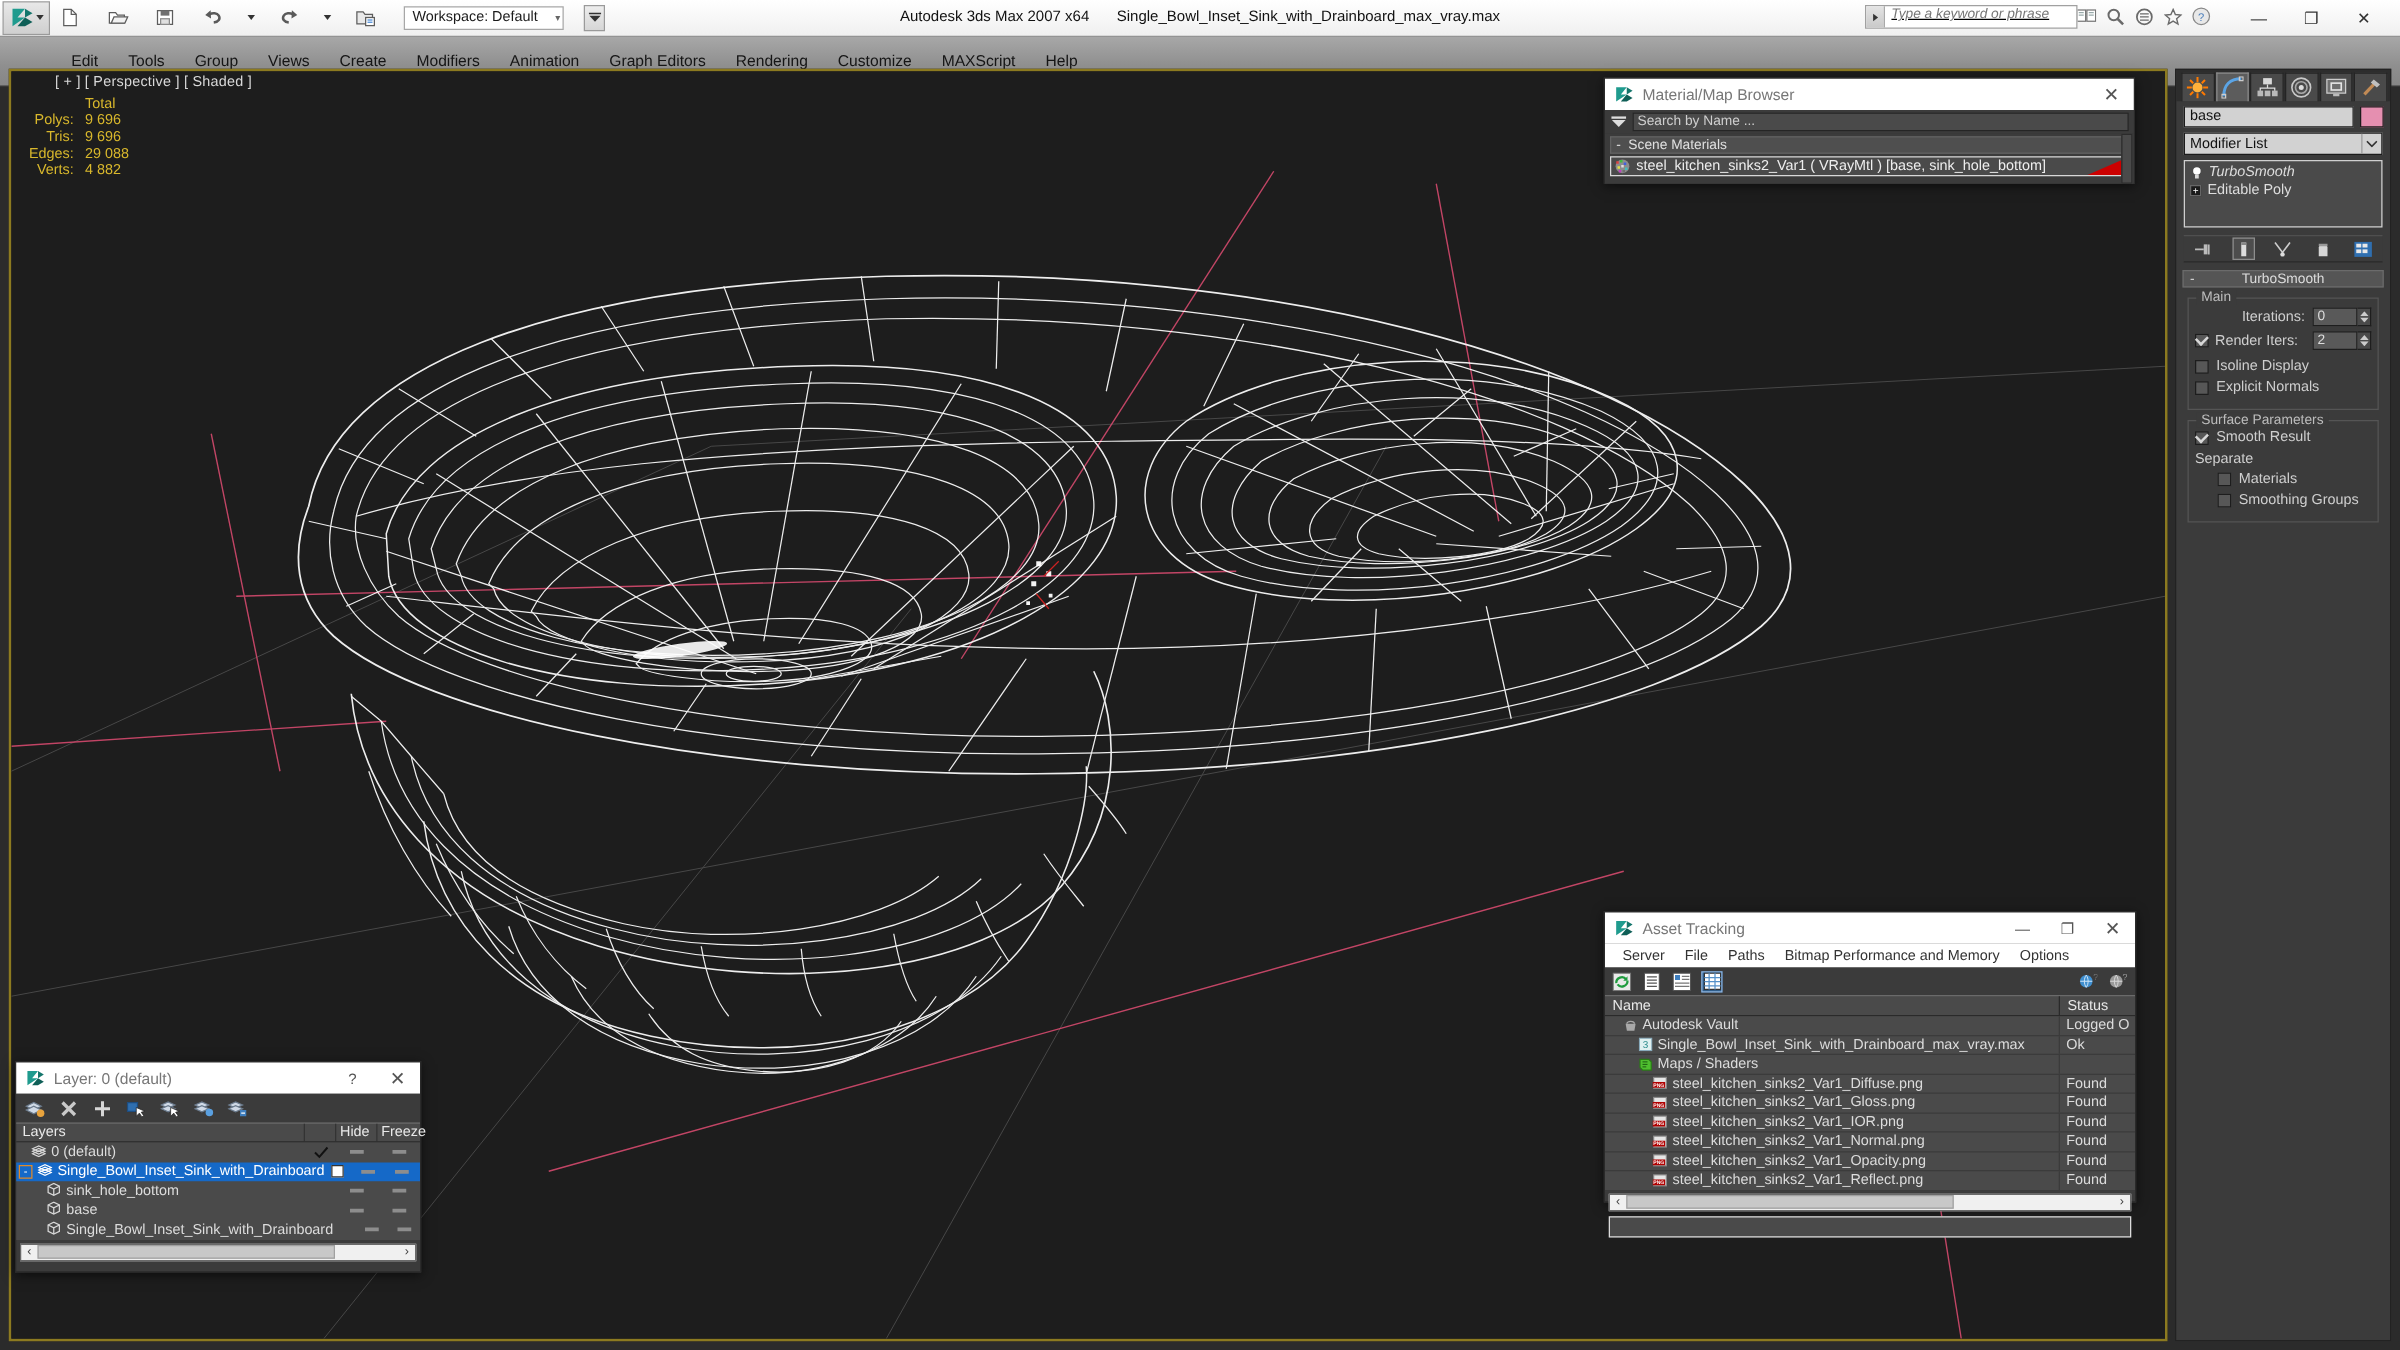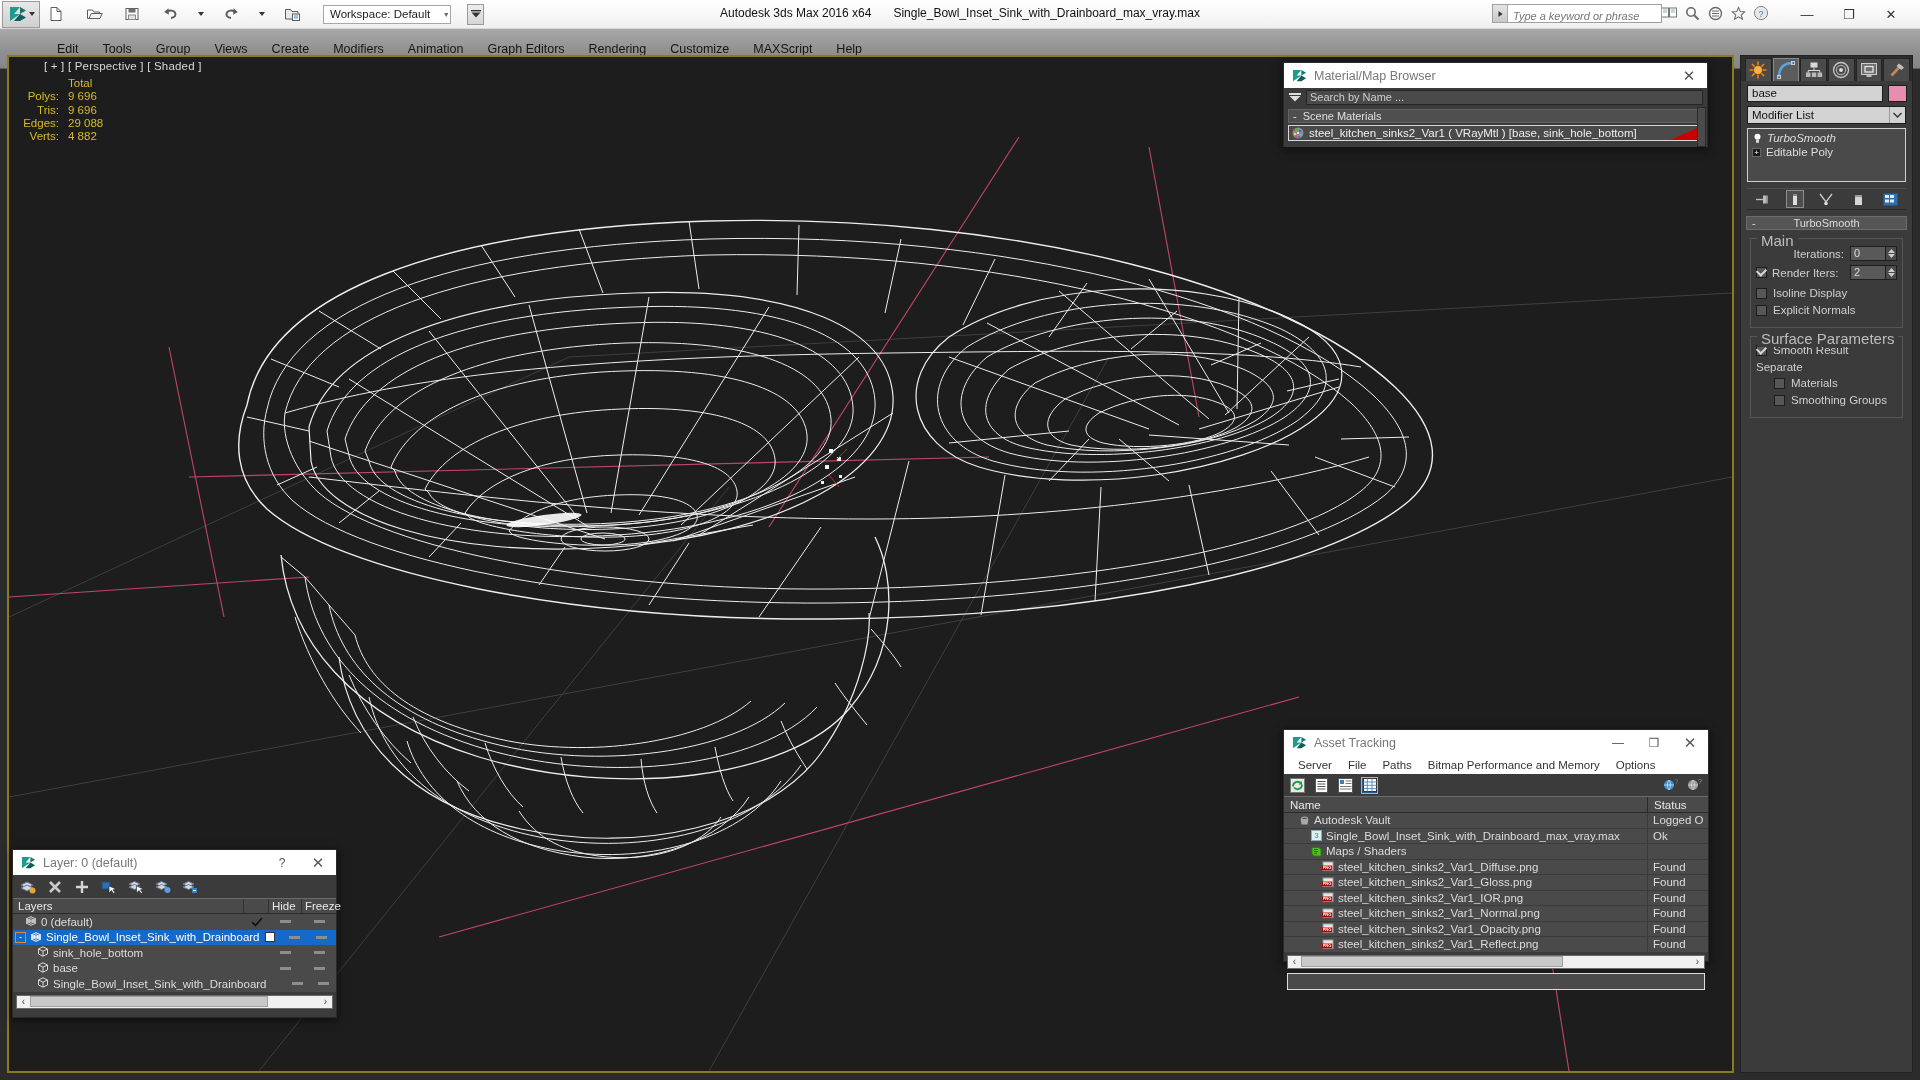--- a/index.html
+++ b/index.html
@@ -37,22 +37,22 @@
   .wsbox .wslbl { white-space: nowrap; }
   .wsbox .wsarrow { margin-left: 14px; color:#666; font-size: 8px; }
   .ws-dd { width: 17px; height: 21px; background: linear-gradient(#ededed,#d6d6d6); border:1px solid #9a9a9a; display:flex;align-items:center;justify-content:center; }
   .apptitle {
     position: absolute; left: 0; right: 0; text-align: center;
     font-size: 12px; color: #111; top: 6px; pointer-events: none;
   }
   .apptitle span.fname { margin-left: 22px; }
   .search-top {
     position: absolute; right: 258px; top: 4px;
-    width: 170px; height: 19px; display: flex; align-items: flex-end;
-    background: #fff; border: 1px solid #a0a0a0;
+    width: 170px; height: 19px; display: flex; align-items: flex-start;
+    background: #fff; border: 1px solid #a0a0a0; text-decoration: underline;
   }
   .search-top .srch-arrow {
     width: 15px; height: 17px; background: linear-gradient(#e4e4e4,#c9c9c9);
     border-right: 1px solid #a9a9a9; display:flex;align-items:center;justify-content:center;
   }
   .search-top input {
     flex: 1; border: 0; outline: 0; font-size: 11px; font-style: italic;
     color: #9a9a9a; padding-left: 5px; background: transparent;
     font-family: "Liberation Sans", sans-serif;
   }
@@ -125,21 +125,21 @@
     height: 14px; background: #555; border: 1px solid #6b6b6b;
     display: flex; align-items: center; justify-content: center; position: relative;
     font-size: 11px; color: #ddd;
   }
   .rollout-hdr .minus { position: absolute; left: 5px; }
   .group {
     border: 1px solid #555; margin: 8px 4px 0 4px; padding: 7px 5px 6px 5px; position: relative;
   }
   .group > .gtitle {
     position: absolute; top: -7px; left: 6px; background: #3b3b3b; padding: 0 4px;
-    font-size: 15px; color: #bdbdbd;
+    font-size: 11px; color: #bdbdbd;
   }
   .frow { display: flex; align-items: center; font-size: 11.5px; color: #cfcfcf; margin-bottom: 4px; }
   .frow .flab { flex: 1; text-align: right; padding-right: 6px; }
   .spin { display: flex; align-items: center; }
   .spin .sfield {
     width: 36px; height: 15px; background: #595959; border: 1px solid #1e1e1e;
     color: #dcdcdc; font-size: 11px; padding-left: 3px; line-height: 13px;
   }
   .spin .sarrows { width: 11px; height: 15px; background: #4a4a4a; border: 1px solid #1e1e1e; border-left:none;
     display:flex;flex-direction:column;align-items:center;justify-content:center; gap:1px; }
@@ -304,21 +304,21 @@
       </div>
       <div class="ws-dd">
         <svg width="10" height="8" viewBox="0 0 10 8">
             <rect x="0" y="0" width="10" height="1.4" fill="#333"></rect>
             <path d="M0.5 2.6 L9.5 2.6 L5 7.4Z" fill="#333"></path>
           </svg>
       </div>
     </div>
 
     <div class="apptitle">
-      <span>Autodesk 3ds Max  2016 x64</span><span class="fname">Single_Bowl_Inset_Sink_with_Drainboard_max_vray.max</span>
+      <span>Autodesk 3ds Max  2007 x64</span><span class="fname">Single_Bowl_Inset_Sink_with_Drainboard_max_vray.max</span>
     </div>
 
     <div class="topicons">
       <div class="topicon">
         <svg width="16" height="14" viewBox="0 0 16 14">
             <rect x="0.5" y="2" width="7" height="9" fill="#fff" stroke="#777"></rect>
             <rect x="8.5" y="2" width="7" height="9" fill="#fff" stroke="#777"></rect>
             <path d="M2 4h4M2 6h4M10 4h4M10 6h4" stroke="#9aa" stroke-width="1"></path>
           </svg>
       </div>

